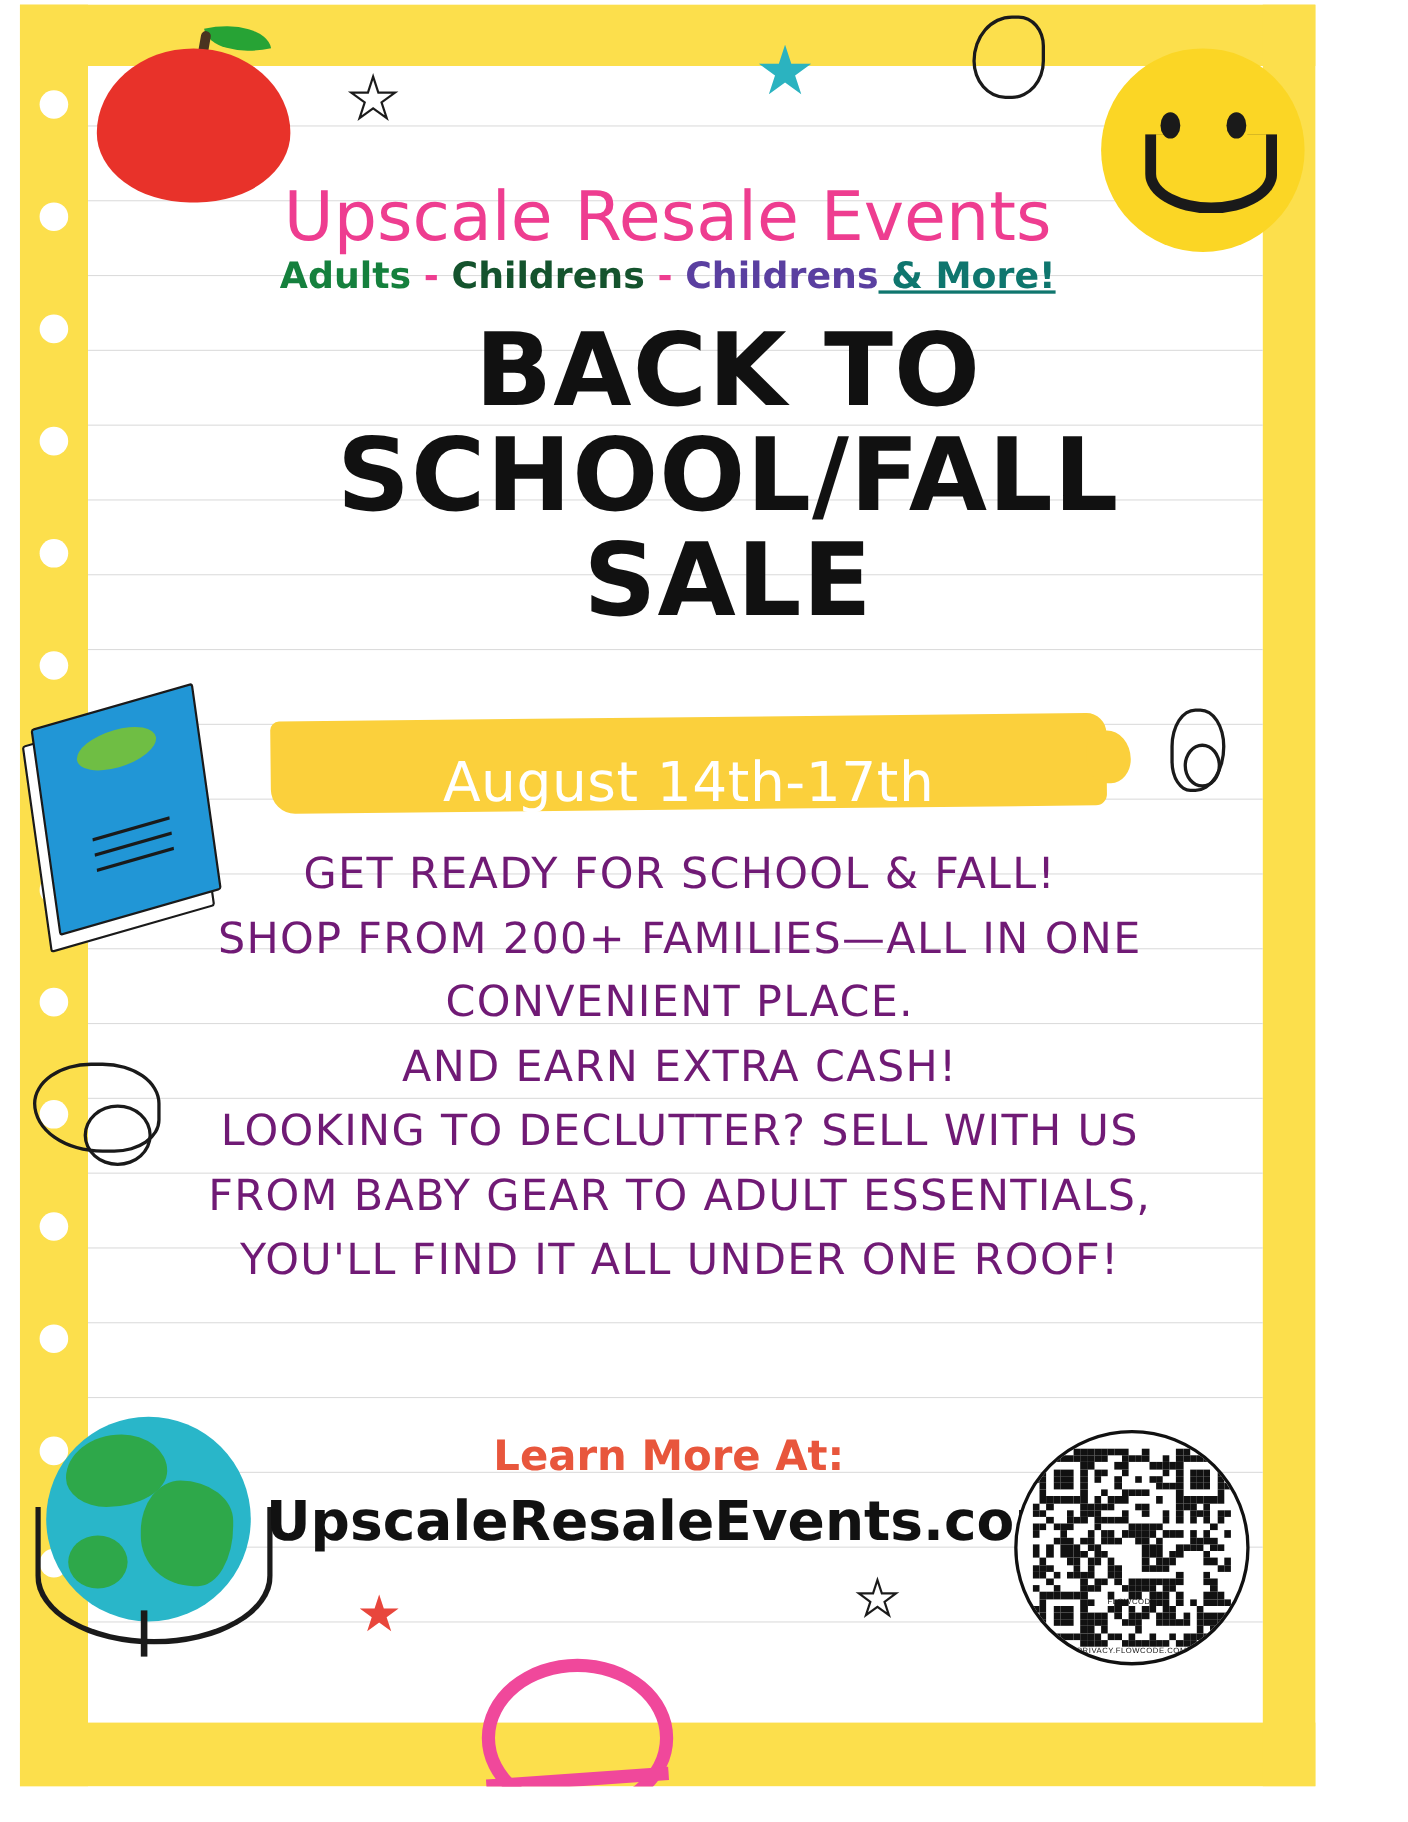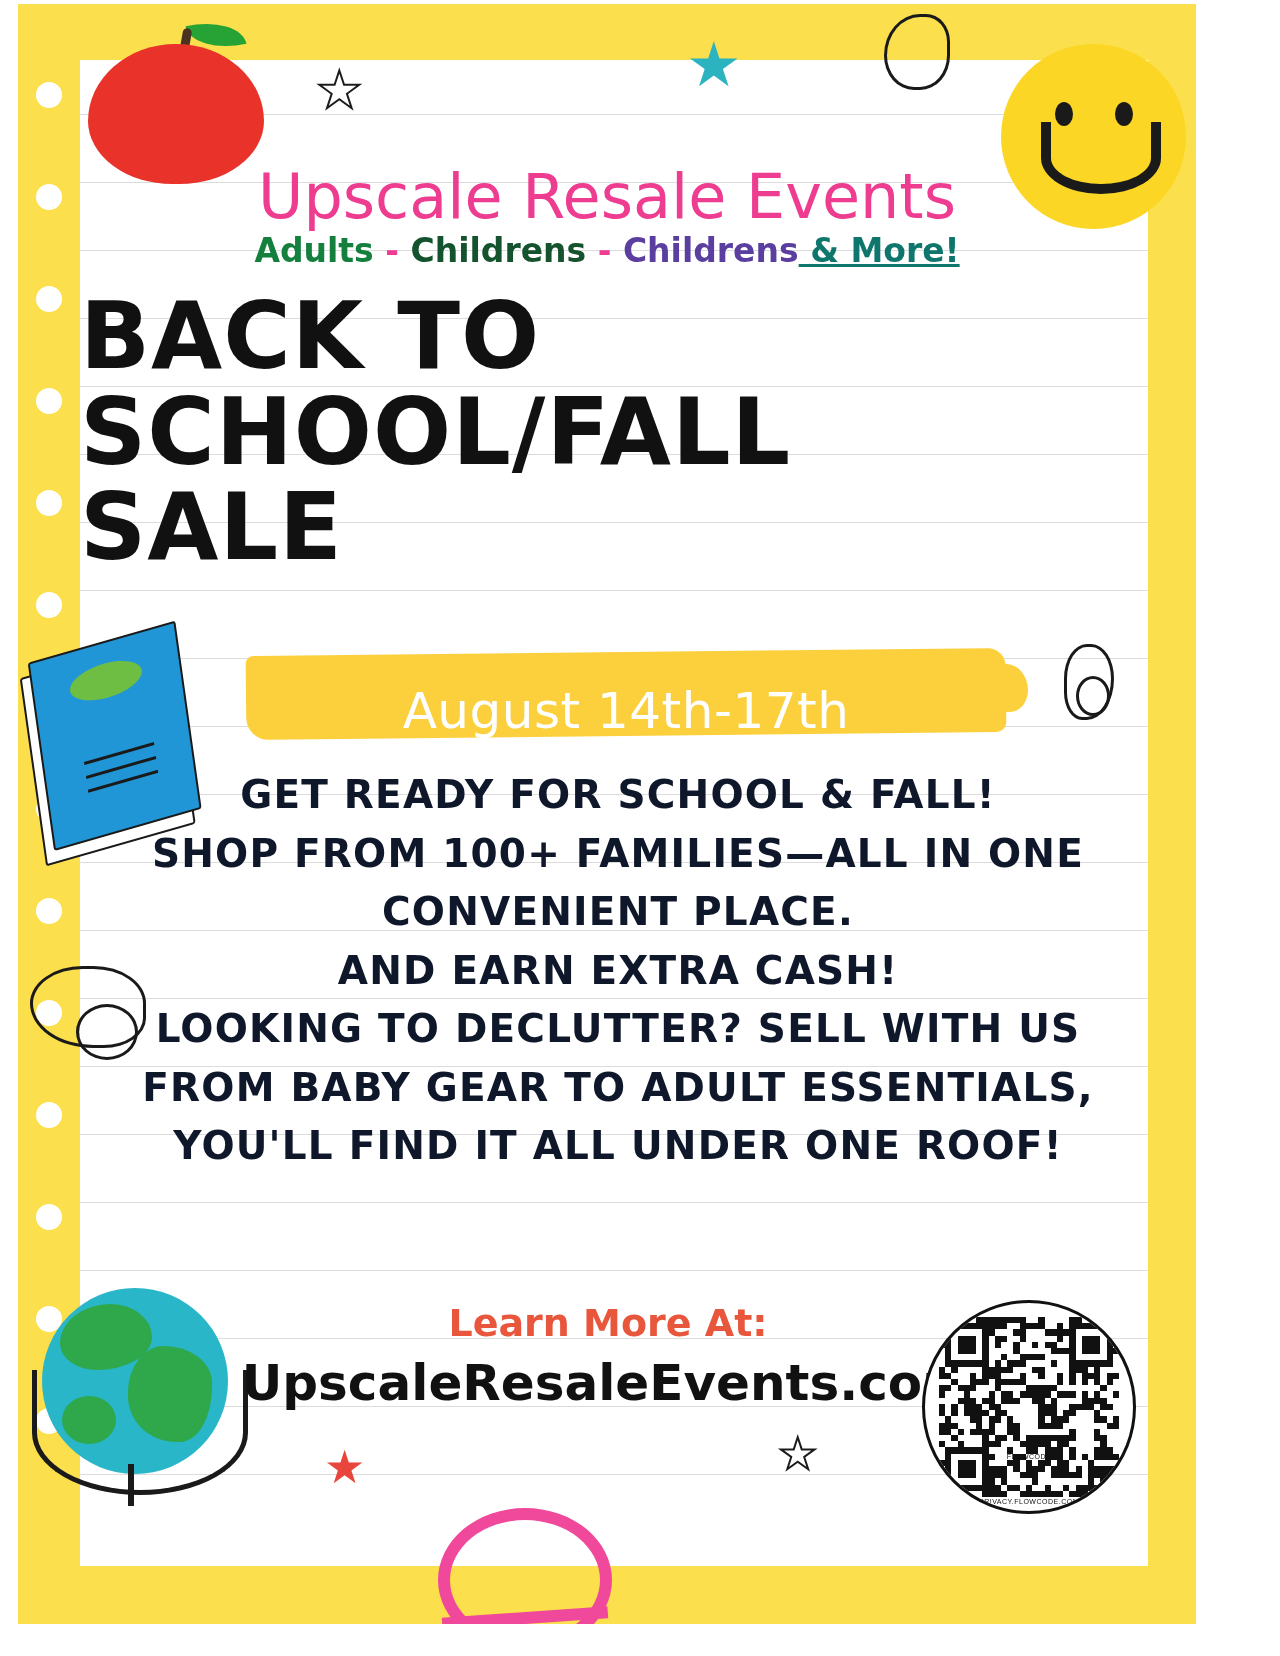--- a/index.html
+++ b/index.html
@@ -290,27 +290,28 @@
   .brand-sub .dash { color: #ee3d90; }
   .brand-sub .childrens { color: #14532d; }
   .brand-sub .house { color: #5a3fa0; }
   .brand-sub .more { color: #0f766e; text-decoration: underline; }
 
   
   .headline {
     position: absolute;
     left: 62px; top: 285px;
     width: 1068px;
-    text-align: left;
+    text-align: center;
     font-family: "DejaVu Sans", sans-serif;
     font-weight: bold;
     font-size: 92px;
     line-height: 1.04;
     letter-spacing: 1px;
     color: #111111;
+    padding-left: 48px;
   }
 
   
   .date-wrap {
     position: absolute;
     left: 228px; top: 640px;
     width: 760px; height: 104px;
   }
   .date-swash {
     position: absolute;
@@ -341,24 +342,24 @@
     margin-top: 20px;
   }
 
   
   .body-copy {
     position: absolute;
     left: 100px; top: 762px;
     width: 1000px;
     text-align: center;
     font-family: "DejaVu Sans", sans-serif;
-    font-weight: bold;
+    font-weight: normal;
     font-size: 39px;
     line-height: 1.5;
-    color: #0f172a;
+    color: #701a75;
     letter-spacing: 1.2px;
   }
   .body-copy p { margin: 0; }
 
   
   .learn-more {
     position: absolute;
     left: 240px; top: 1300px;
     width: 700px;
     text-align: center;
@@ -531,21 +532,21 @@
       <div>SALE</div>
     </div>
 
     <div class="date-wrap">
       <div class="date-swash"></div>
       <div class="date-text">August 14th-17th</div>
     </div>
 
     <div class="body-copy">
       <p>GET READY FOR SCHOOL &amp; FALL!</p>
-      <p>SHOP FROM 100+ FAMILIES—ALL IN ONE</p>
+      <p>SHOP FROM 200+ FAMILIES—ALL IN ONE</p>
       <p>CONVENIENT PLACE.</p>
       <p>AND EARN EXTRA CASH!</p>
       <p>LOOKING TO DECLUTTER? SELL WITH US</p>
       <p>FROM BABY GEAR TO ADULT ESSENTIALS,</p>
       <p>YOU'LL FIND IT ALL UNDER ONE ROOF!</p>
     </div>
 
     <div class="learn-more">Learn More At:</div>
     <div class="website">UpscaleResaleEvents.com</div>
 

